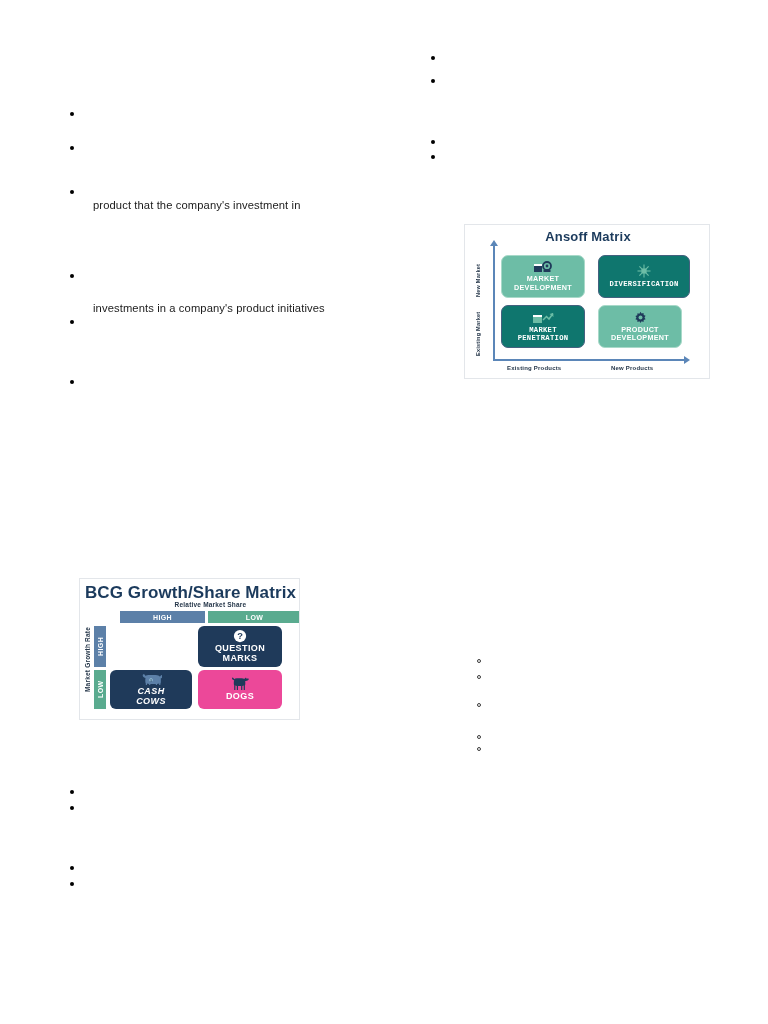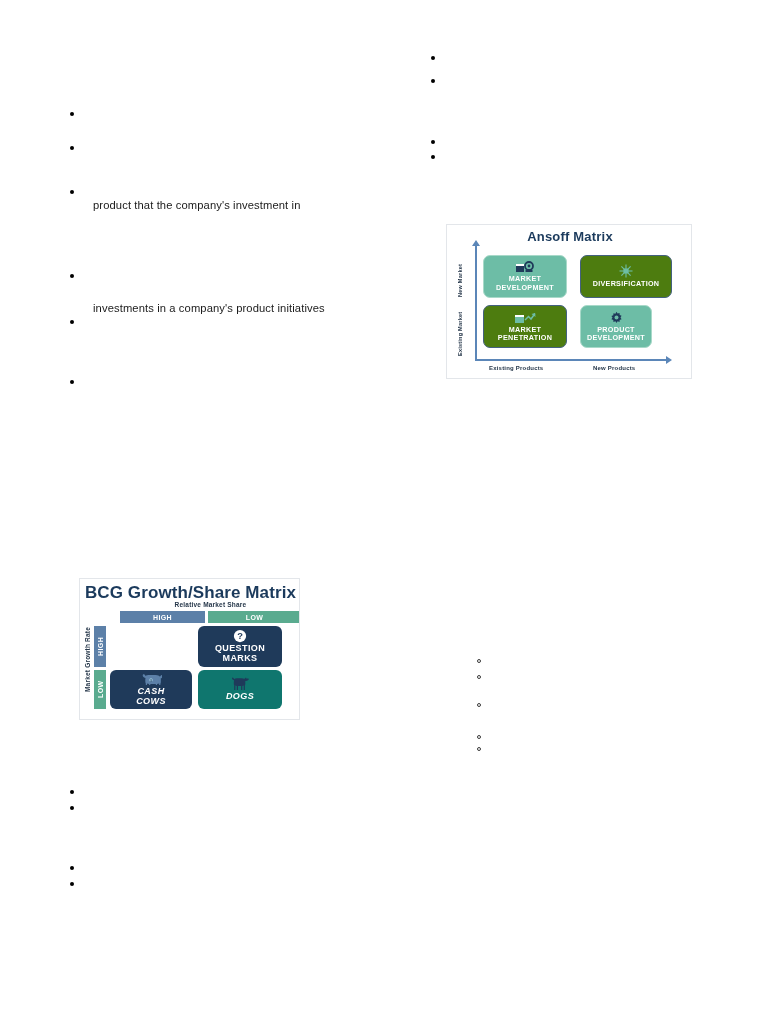--- a/index.html
+++ b/index.html
@@ -52,21 +52,21 @@
     background: #ffffff;
     box-sizing: border-box;
     overflow: hidden;
   }
   .figure-border {
     border: 1px solid #e3e6ea;
   }
 
   
   #ansoff-figure {
-    left: 446px;
+    left: 464px;
     top: 224px;
     width: 246px;
     height: 155px;
   }
   .ansoff-title {
     position: absolute;
     top: 4px;
     left: 0;
     width: 246px;
     text-align: center;
@@ -158,27 +158,28 @@
   }
   .quad .quad-icon {
     display: block;
     line-height: 0;
   }
   .quad.teal {
     background: #6dbda6;
     border: 1.5px solid #a8d9c9;
   }
   .quad.navy {
-    background: #4d7c0f;
+    background: #0f766e;
     border: 1.5px solid #44617f;
+    font-family: Liberation Mono, monospace;
   }
   #q-market-development { left: 36px; top: 30px;  width: 84px; height: 43px; }
   #q-diversification    { left: 133px; top: 30px; width: 92px; height: 43px; }
   #q-market-penetration { left: 36px; top: 80px;  width: 84px; height: 43px; }
-  #q-product-development{ left: 133px; top: 80px; width: 72px; height: 43px; }
+  #q-product-development{ left: 133px; top: 80px; width: 84px; height: 43px; }
 
   
   #bcg-figure {
     left: 79px;
     top: 578px;
     width: 221px;
     height: 142px;
   }
   .bcg-title {
     position: absolute;
@@ -262,21 +263,21 @@
     color: #ffffff;
     text-align: center;
     line-height: 9.6px;
     letter-spacing: 0.4px;
     text-transform: uppercase;
     margin-top: 1px;
   }
   .bcg-cell .bcg-icon { display: block; line-height: 0; }
   .bcg-cell.teal { background: #7bc3ab; }
   .bcg-cell.navy { background: #1f3a5a; }
-  .bcg-cell.teal2 { background: #0f766e; font-style: italic; }
+  .bcg-cell.teal2 { background: #ec4899; }
   #bcg-stars          { left: 30px;  width: 82px; top: 47px; height: 41px; }
   #bcg-question-marks { left: 118px; width: 84px; top: 47px; height: 41px; }
   #bcg-cash-cows      { left: 30px;  width: 82px; top: 91px; height: 39px; font-style: italic; }
   #bcg-dogs           { left: 118px; width: 84px; top: 91px; height: 39px; }
 </style>
 </head>
 <body>
 
 <div class="page">
 

